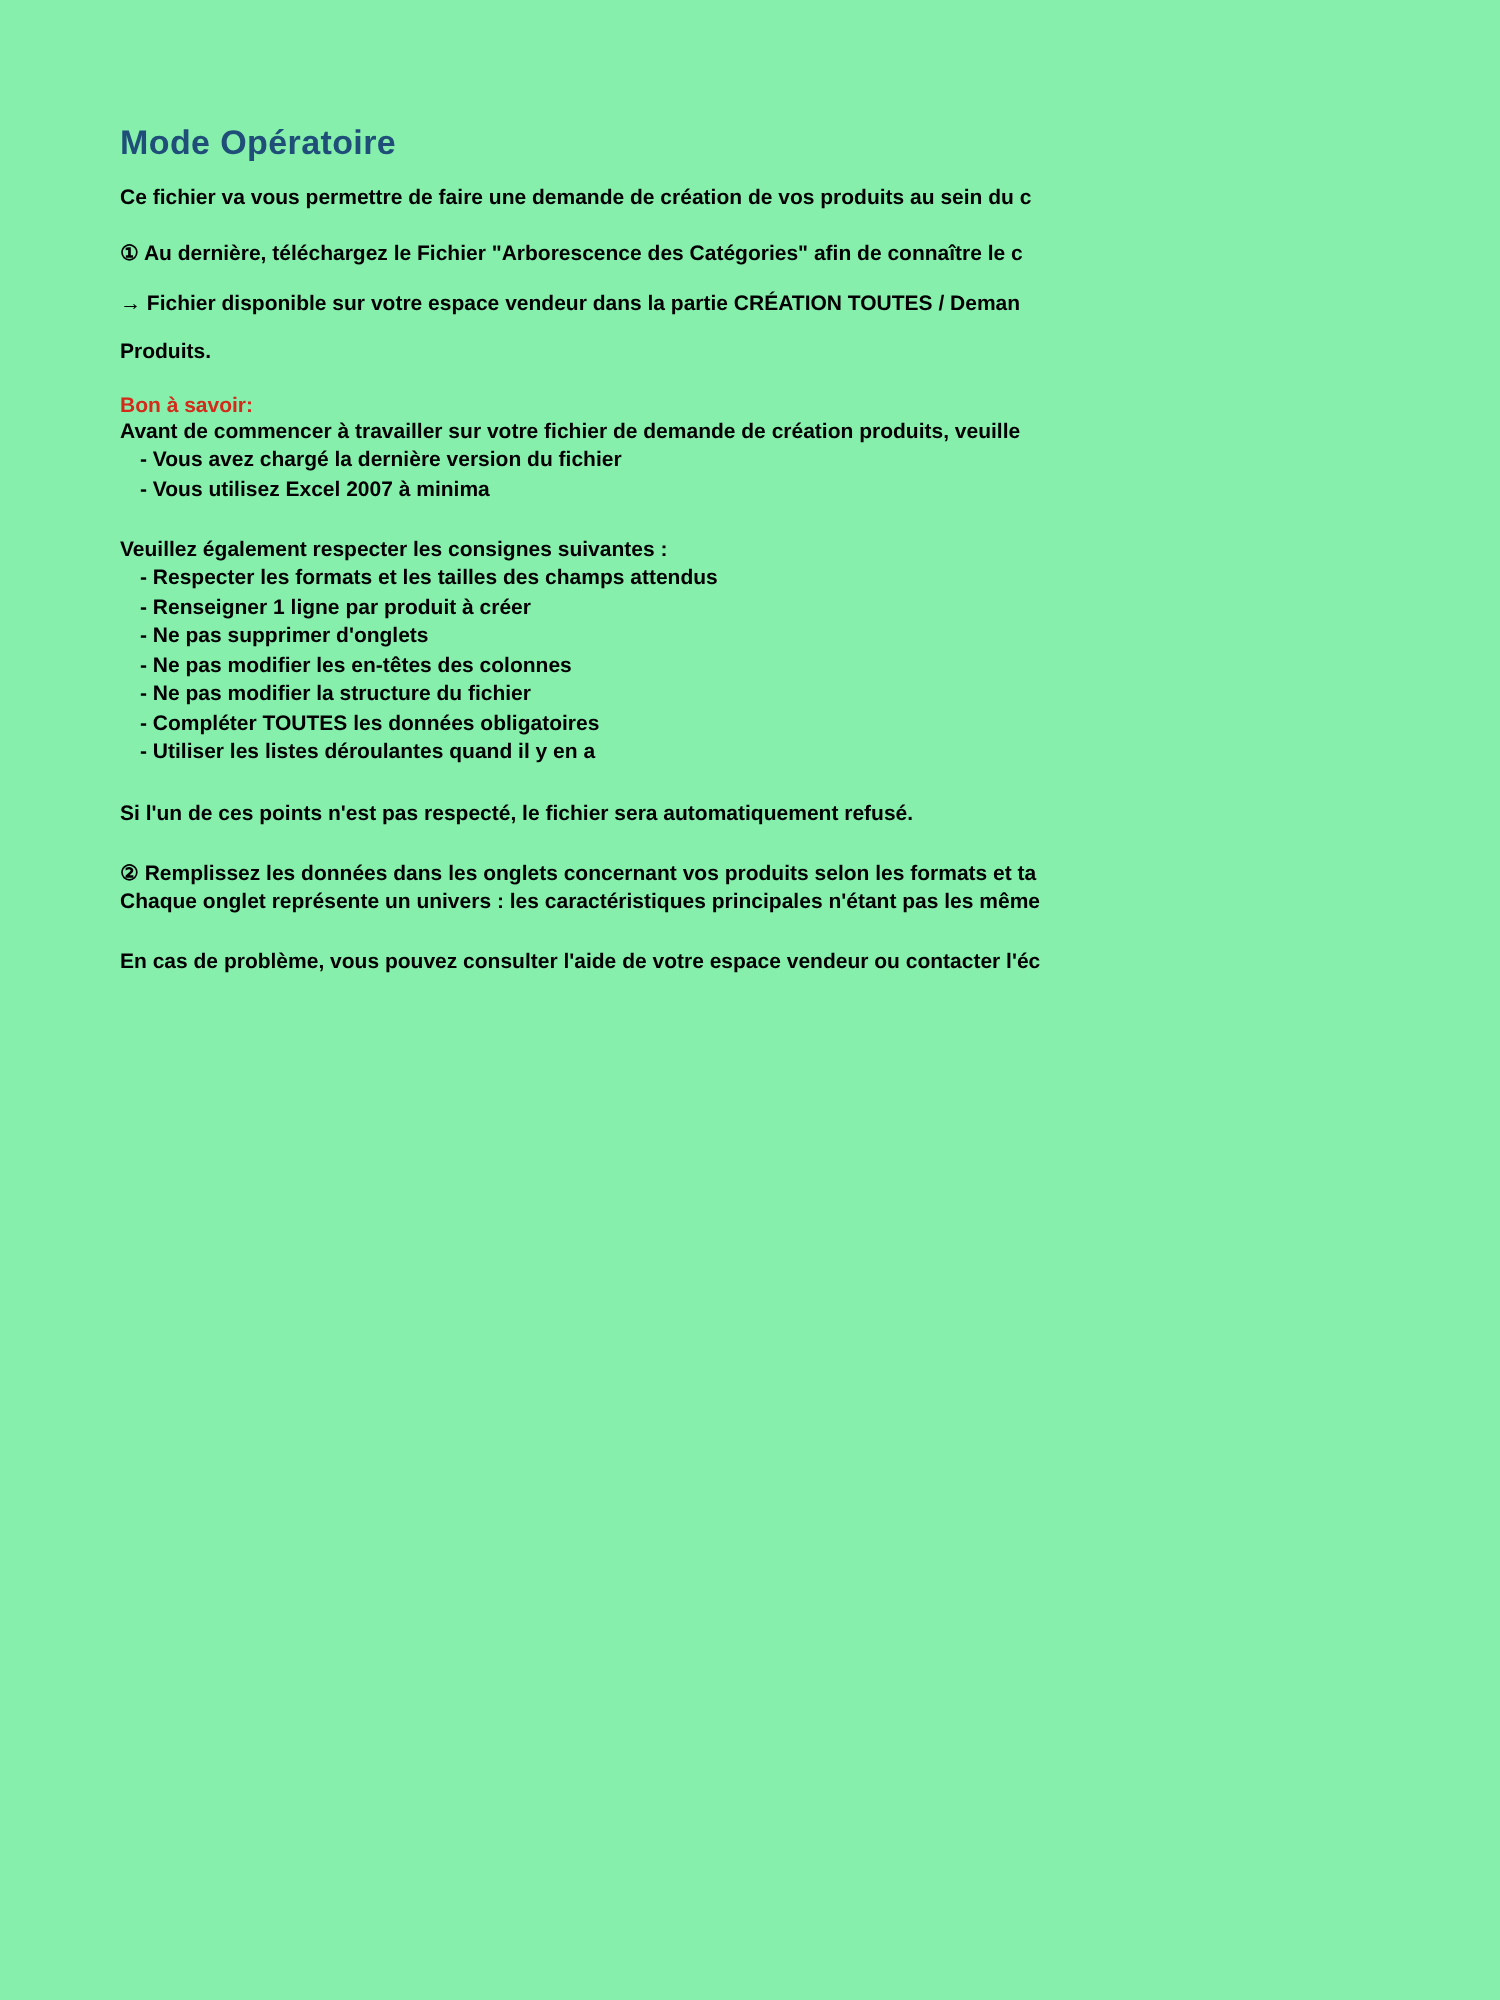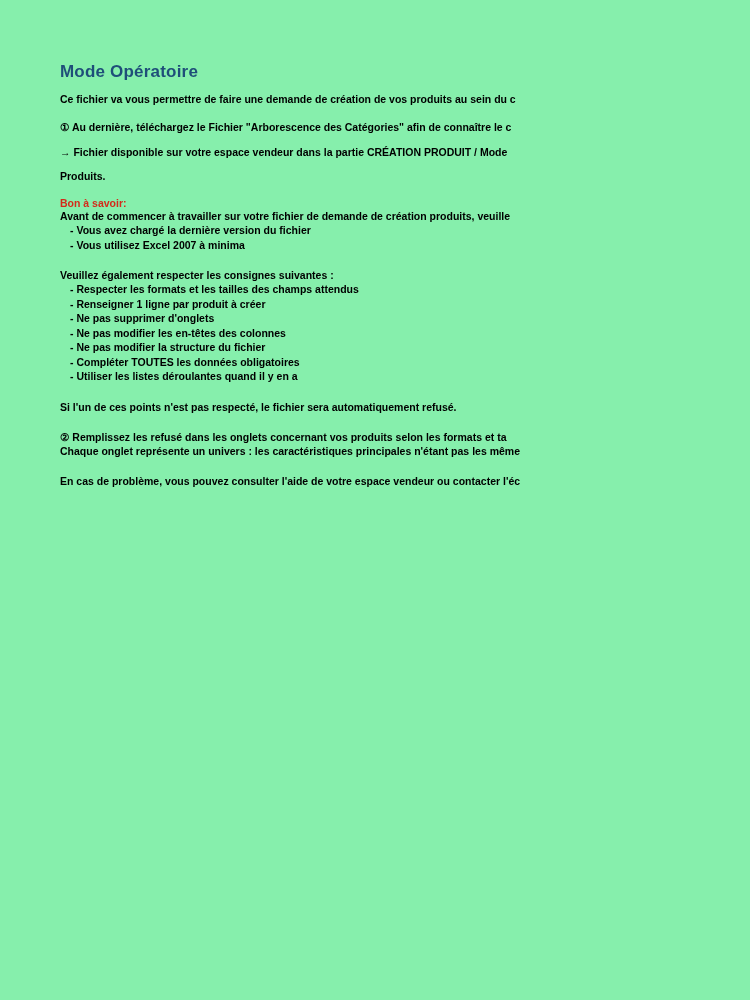--- a/index.html
+++ b/index.html
@@ -87,21 +87,21 @@
 
     <div class="spacer-md"></div>
 
     <div class="line-block">
       <p class="para">
         <span class="circ">①</span>
         <span>Au dernière, téléchargez le Fichier "Arborescence des Catégories" afin de connaître le c</span>
       </p>
       <p class="arrow-line">
         <span>→</span>
-        <span>Fichier disponible sur votre espace vendeur dans la partie CRÉATION PRODUIT / Mode</span>
+        <span>Fichier disponible sur votre espace vendeur dans la partie CRÉATION TOUTES / Deman</span>
       </p>
       <p class="para">Produits.</p>
     </div>
 
     <div class="spacer-md"></div>
 
     <p class="red-head">Bon à savoir:</p>
     <p class="para">Avant de commencer à travailler sur votre fichier de demande de création produits, veuille</p>
     <ul class="bullets">
       <li>- Vous avez chargé la dernière version du fichier</li>
@@ -123,21 +123,21 @@
 
     <div class="spacer-lg"></div>
 
     <p class="para">Si l'un de ces points n'est pas respecté, le fichier sera automatiquement refusé.</p>
 
     <div class="spacer-lg"></div>
 
     <div class="line-block">
       <p class="para">
         <span class="circ">②</span>
-        <span>Remplissez les refusé dans les onglets concernant vos produits selon les formats et ta</span>
+        <span>Remplissez les données dans les onglets concernant vos produits selon les formats et ta</span>
       </p>
       <p class="para">Chaque onglet représente un univers : les caractéristiques principales n'étant pas les même</p>
     </div>
 
     <div class="spacer-lg"></div>
 
     <p class="para">En cas de problème, vous pouvez consulter l'aide de votre espace vendeur ou contacter l'éc</p>
 
   </div>
 </div>

